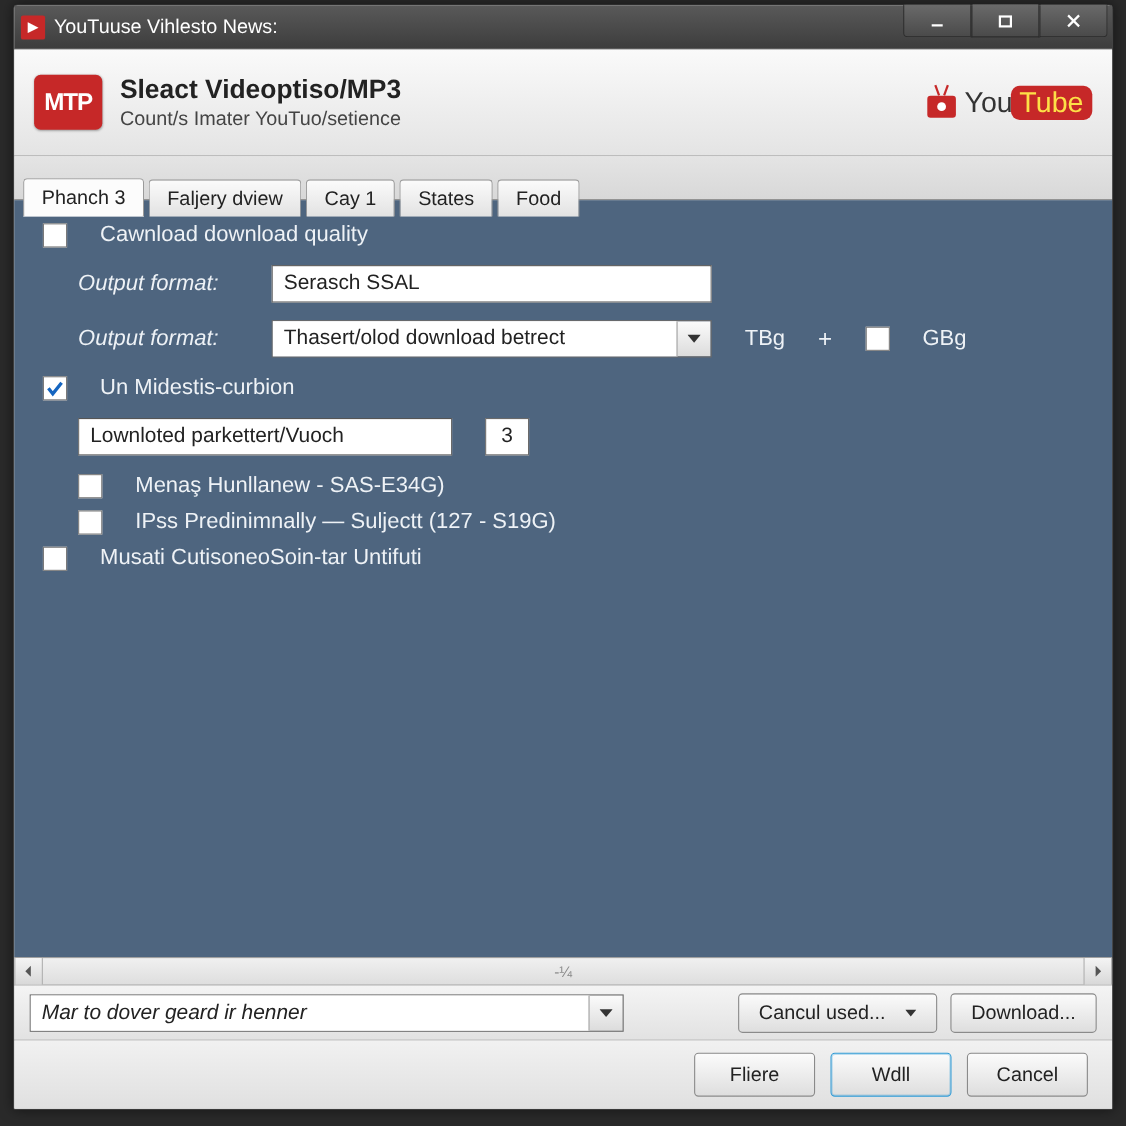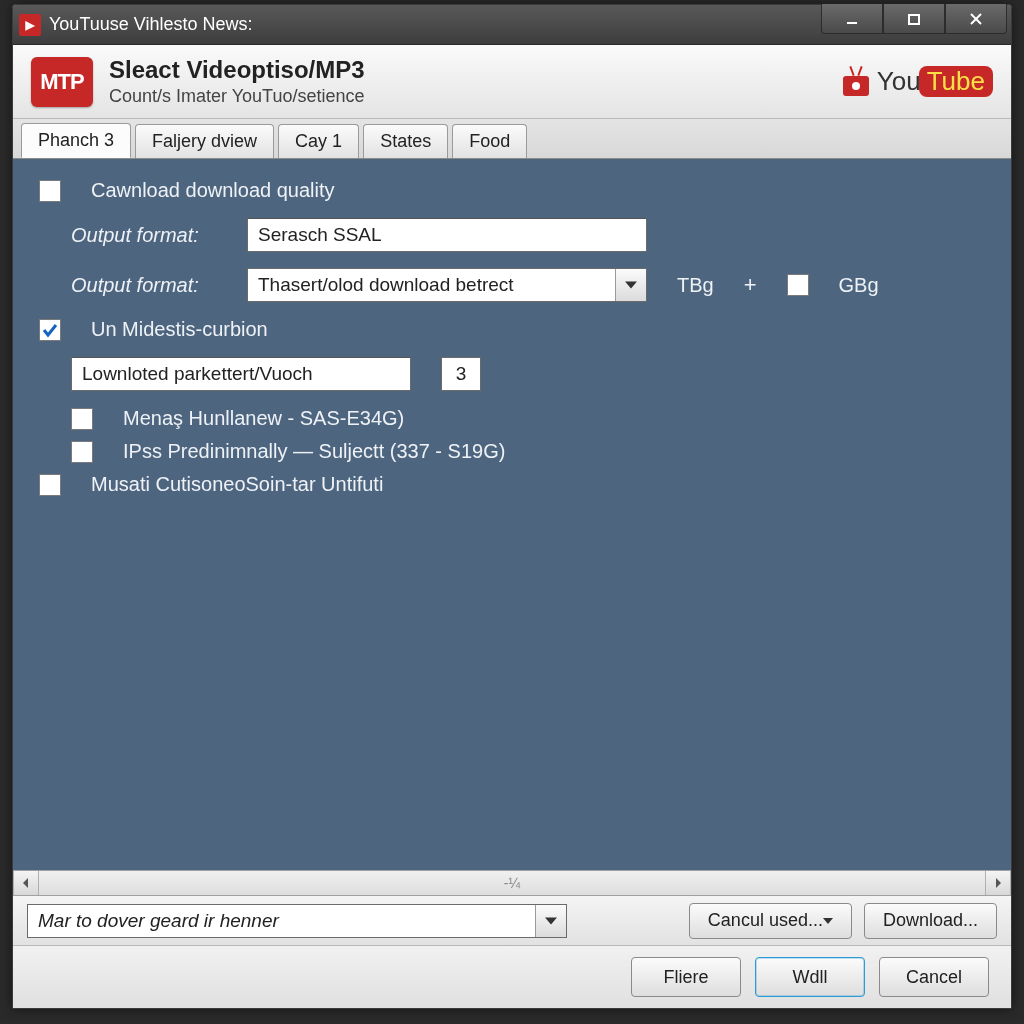--- a/index.html
+++ b/index.html
@@ -26,21 +26,21 @@
     background: linear-gradient(#6a6a6a,#4a4a4a);
     border:1px solid #2c2c2c; border-top:none;
     display:flex;align-items:center;justify-content:center;
     color:#fff; font-size:18px;
   }
   .winbtn.min{border-radius:0 0 0 4px;}
   .winbtn.close{border-radius:0 0 4px 0; margin-right:4px;}
   .winbtn.close svg, .winbtn.max svg, .winbtn.min svg{width:16px;height:16px;stroke:#fff;stroke-width:2;fill:none;}
   
   .header {
-    height: 74px; background: linear-gradient(#fafafa,#e4e4e4);
+    height: 97px; background: linear-gradient(#fafafa,#e4e4e4);
     border-bottom:1px solid #b8b8b8;
     display:flex; align-items:center; padding: 0 18px;
   }
   .mtp {
     width:62px;height:50px;background:#c62828;border-radius:6px;
     display:flex;align-items:center;justify-content:center;
     color:#fff;font-weight:bold;font-size:22px;letter-spacing:-1px;
     box-shadow:0 1px 2px rgba(0,0,0,.3);
     margin-right:16px;
   }
@@ -61,21 +61,21 @@
   .tabrow{
     height: 40px; display:flex; align-items:flex-end;
     padding-left: 8px; background: linear-gradient(#e4e4e4,#d8d8d8);
     border-bottom:1px solid #8a8a8a;
   }
   .tab{
     padding: 6px 16px; font-size:18px; color:#222;
     background: linear-gradient(#fbfbfb,#e2e2e2);
     border:1px solid #9a9a9a; border-bottom:none;
     border-radius: 4px 4px 0 0; margin-right:4px;
-    position:relative; top:0;
+    position:relative; top:16px;
   }
   .tab.active{ background:#fcfcfc; font-weight:500; z-index:2; border-bottom:1px solid #fcfcfc;}
   
   .main{
     flex:1; background:#4e657f; padding: 20px 26px; color:#fff;
     font-size:20px; overflow:hidden;
   }
   .row{display:flex;align-items:center;margin-bottom:16px;gap:30px;}
   .row.tight{margin-bottom:10px;}
   .chk{
@@ -115,21 +115,21 @@
   
   .strip{
     height:50px;background:linear-gradient(#f4f4f4,#e2e2e2);
     border-bottom:1px solid #b8b8b8;
     display:flex;align-items:center;padding:0 14px;gap:12px;
   }
   .strip .combo{flex:0 0 540px;height:34px;}
   .btn{
     height:36px;padding:0 18px;background:linear-gradient(#fbfbfb,#dedede);
     border:1px solid #8a8a8a;border-radius:4px;color:#222;font-size:18px;
-    display:flex;align-items:center;gap:0;
+    display:flex;align-items:center;gap:18px;
   }
   .btn .dd svg{width:10px;height:10px;fill:#333;}
   
   .footer{
     height:62px;background:linear-gradient(#f1f1f1,#e0e0e0);
     display:flex;align-items:center;justify-content:flex-end;gap:14px;padding:0 22px;
   }
   .footer .btn{min-width:110px;justify-content:center;height:40px;}
   .footer .btn.primary{border:1.5px solid #2e9ad6;box-shadow:0 0 0 1px rgba(46,154,214,.3) inset;}
 </style>
@@ -234,21 +234,21 @@
           <span>3</span>
         </div>
     </div>
 
     <div class="row tight indent">
       <div class="chk"></div>
       <span class="lbl">Menaş Hunllanew - SAS-E34G)</span>
     </div>
     <div class="row tight indent">
       <div class="chk"></div>
-      <span class="lbl">IPss Predinimnally — Suljectt (337 - S19G)</span>
+      <span class="lbl">IPss Predinimnally — Suljectt (127 - S19G)</span>
     </div>
 
     <div class="row">
       <div class="chk"></div>
       <span class="lbl">Musati CutisoneoSoin-tar Untifuti</span>
     </div>
 
   </div>
 
   <div class="hscroll">

